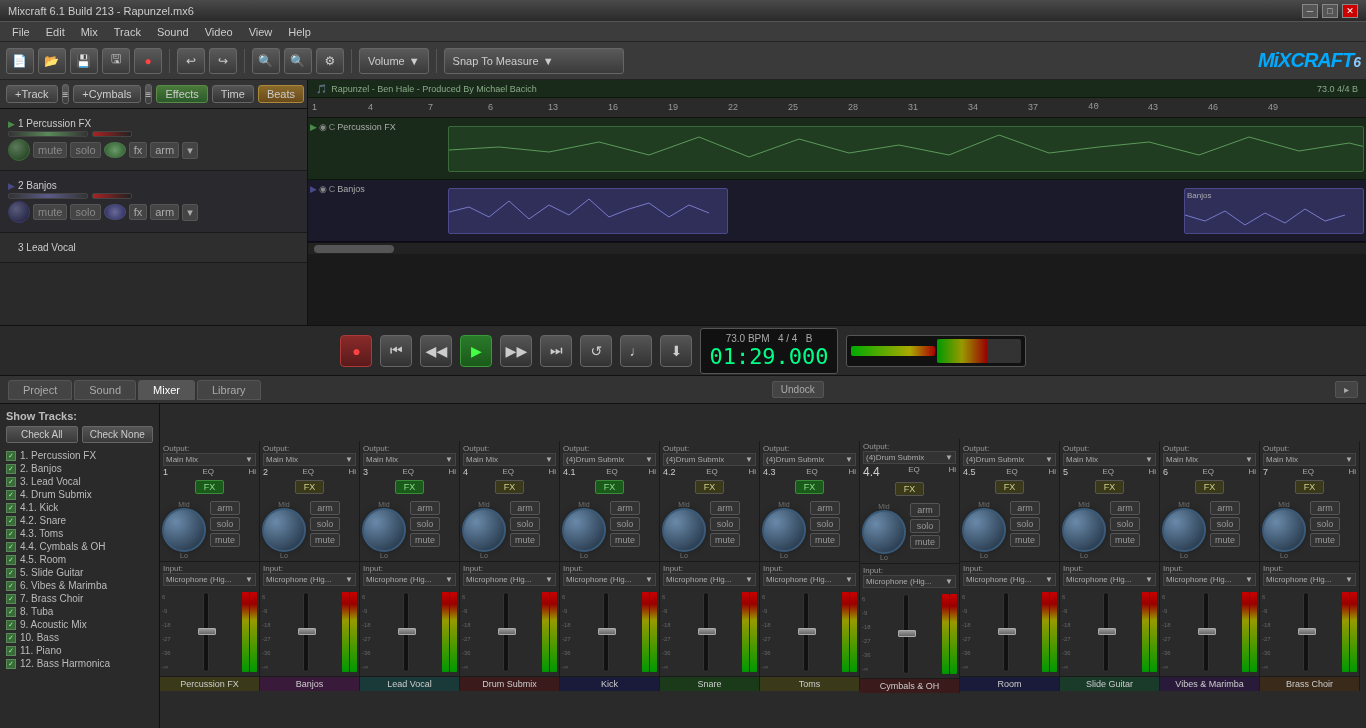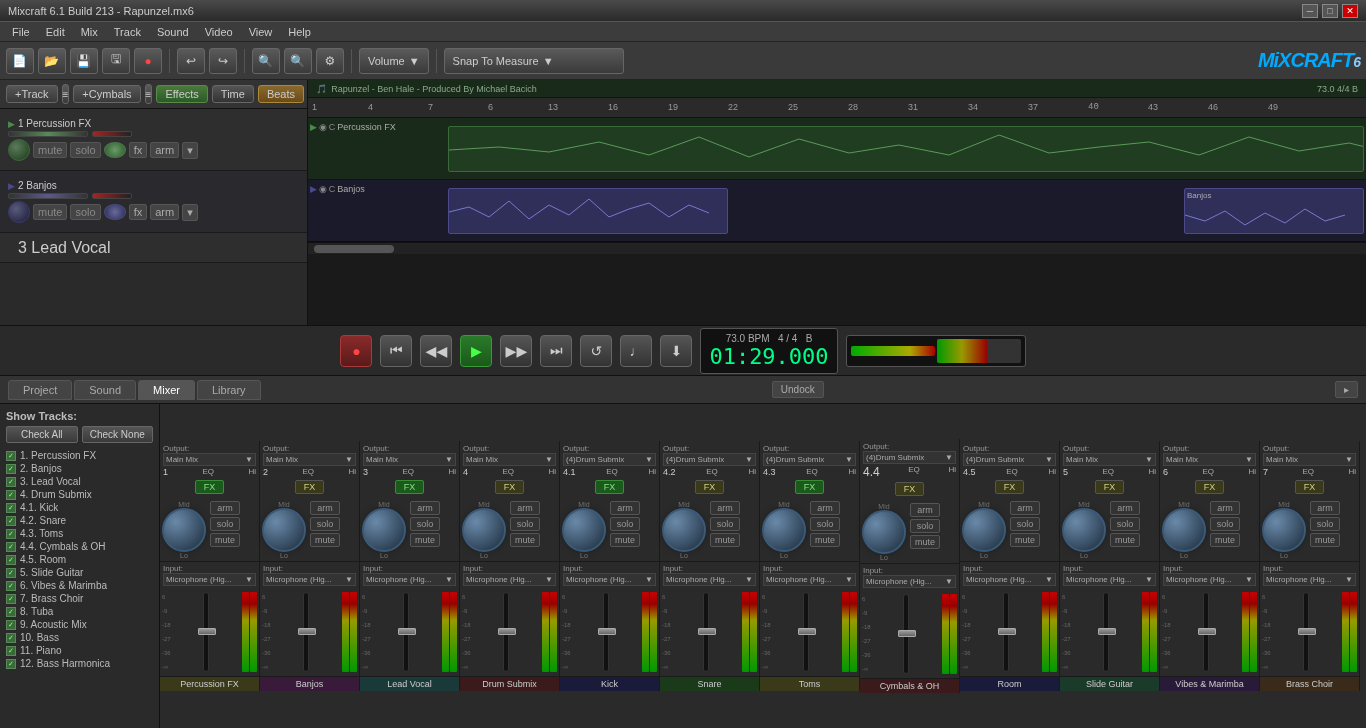--- a/index.html
+++ b/index.html
@@ -216,21 +216,21 @@
           <div class="t-btn solo">solo</div>
           <div style="width:22px;height:16px;background:radial-gradient(circle,#6a6a9a,#2a2a5a);border-radius:50%;border:1px solid #4a4a7a;"></div>
           <div class="t-btn">fx</div>
           <div class="t-btn">arm</div>
           <div class="t-btn">▾</div>
         </div>
       </div>
     </div>
 
     <div class="track-row" style="height:30px;background:#2e2e2e;">
-      <span style="font-size:16px;color:#ccc;padding-left:14px;">3 Lead Vocal</span>
+      <span style="font-size:10px;color:#ccc;padding-left:14px;">3 Lead Vocal</span>
     </div>
   </div>
 
   <div id="timeline-area" style="flex:1;display:flex;flex-direction:column;">
 
     <div style="background:#1a2a1a;height:18px;display:flex;align-items:center;padding:0 8px;border-bottom:1px solid #0a1a0a;">
       <span style="color:#4a8a4a;font-size:9px;margin-right:4px;">🎵</span>
       <span style="font-size:9px;color:#8a8;">Rapunzel - Ben Hale - Produced By Michael Bacich</span>
       <span style="font-size:9px;color:#8a8;margin-left:auto;">73.0 4/4 B</span>
     </div>

